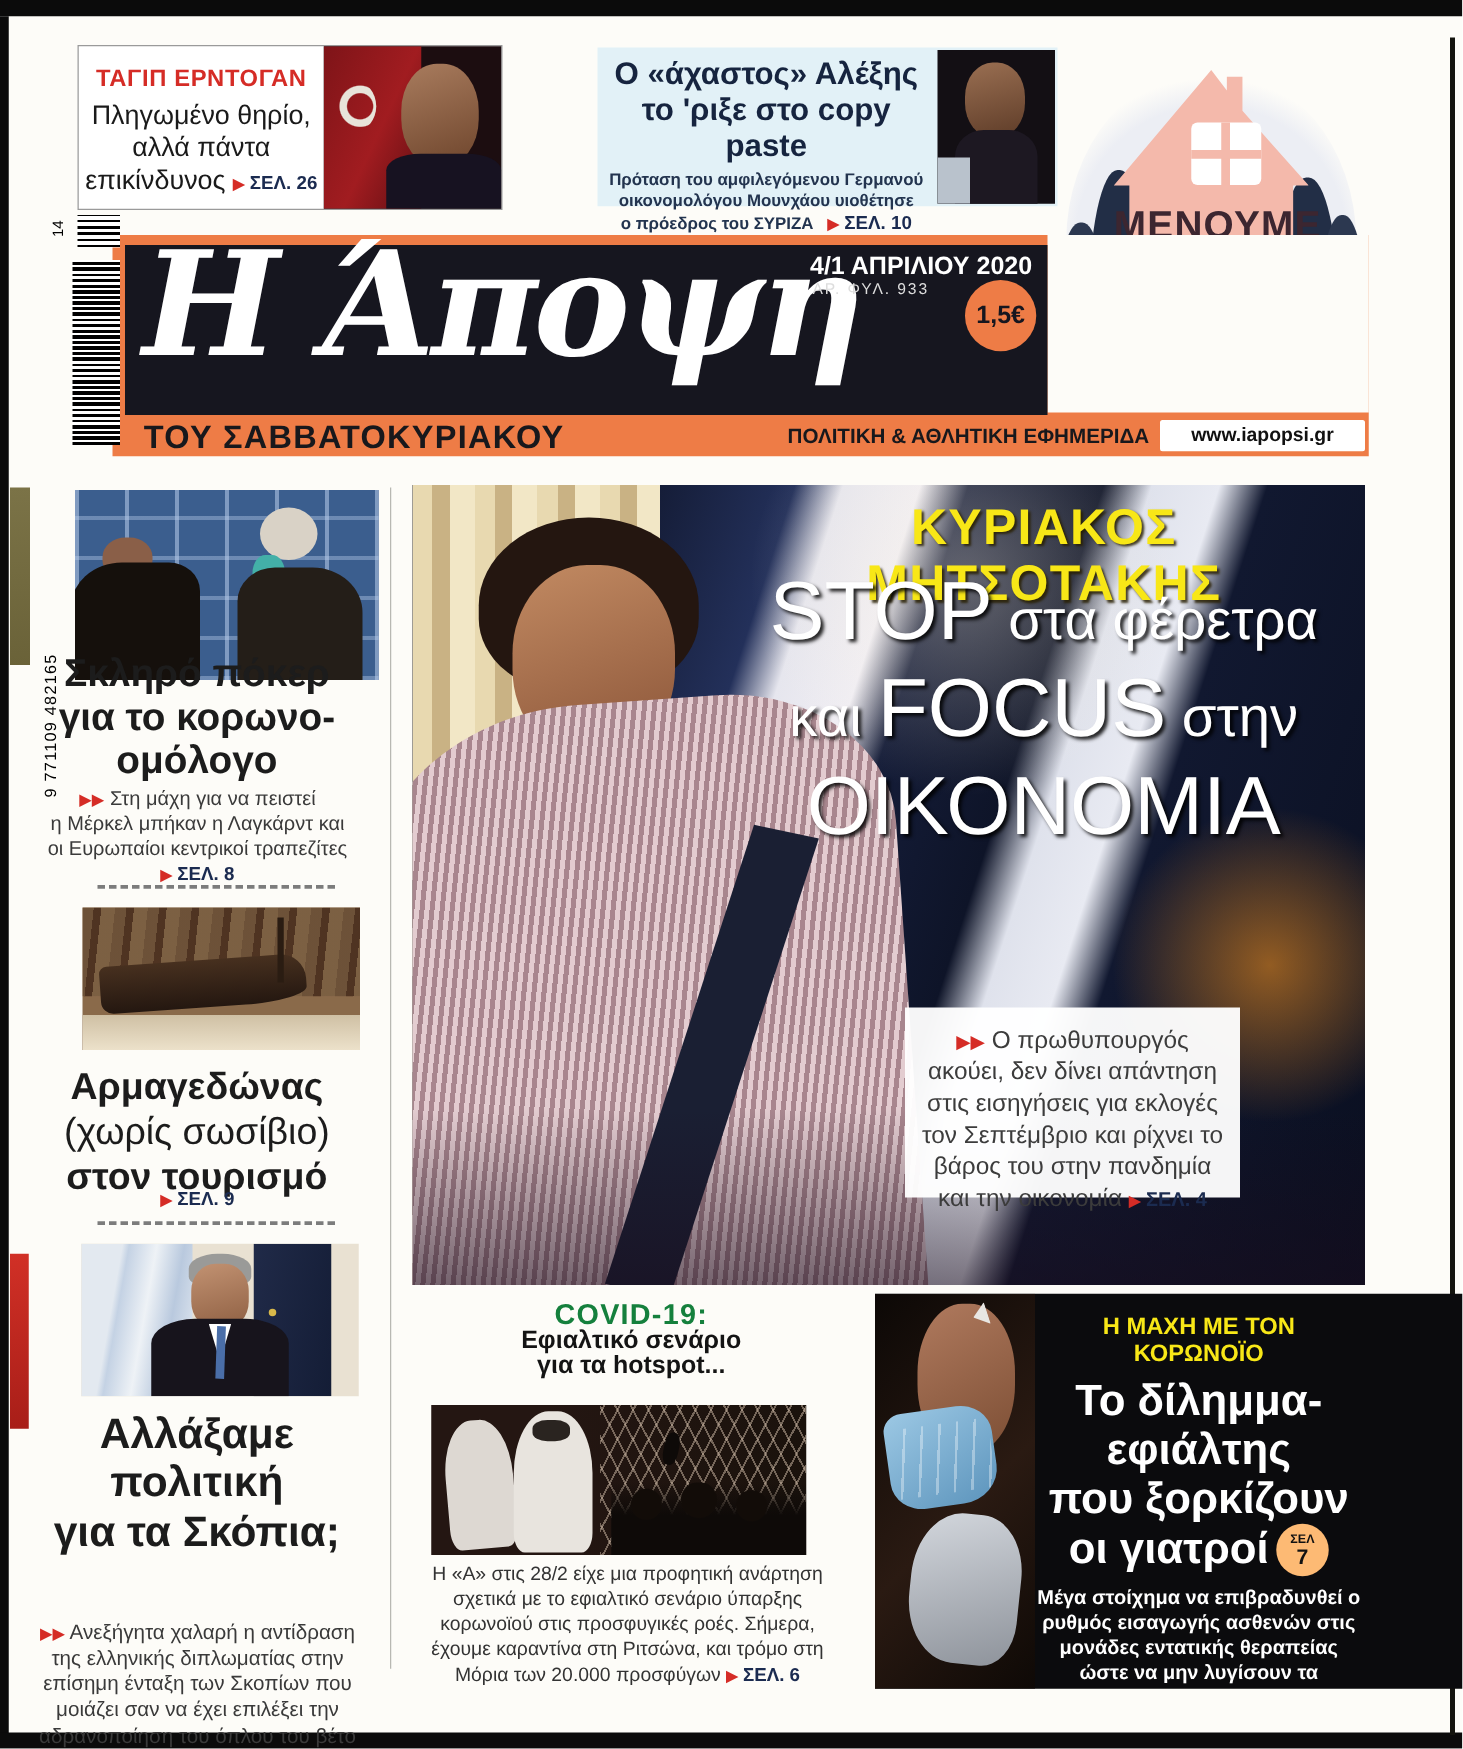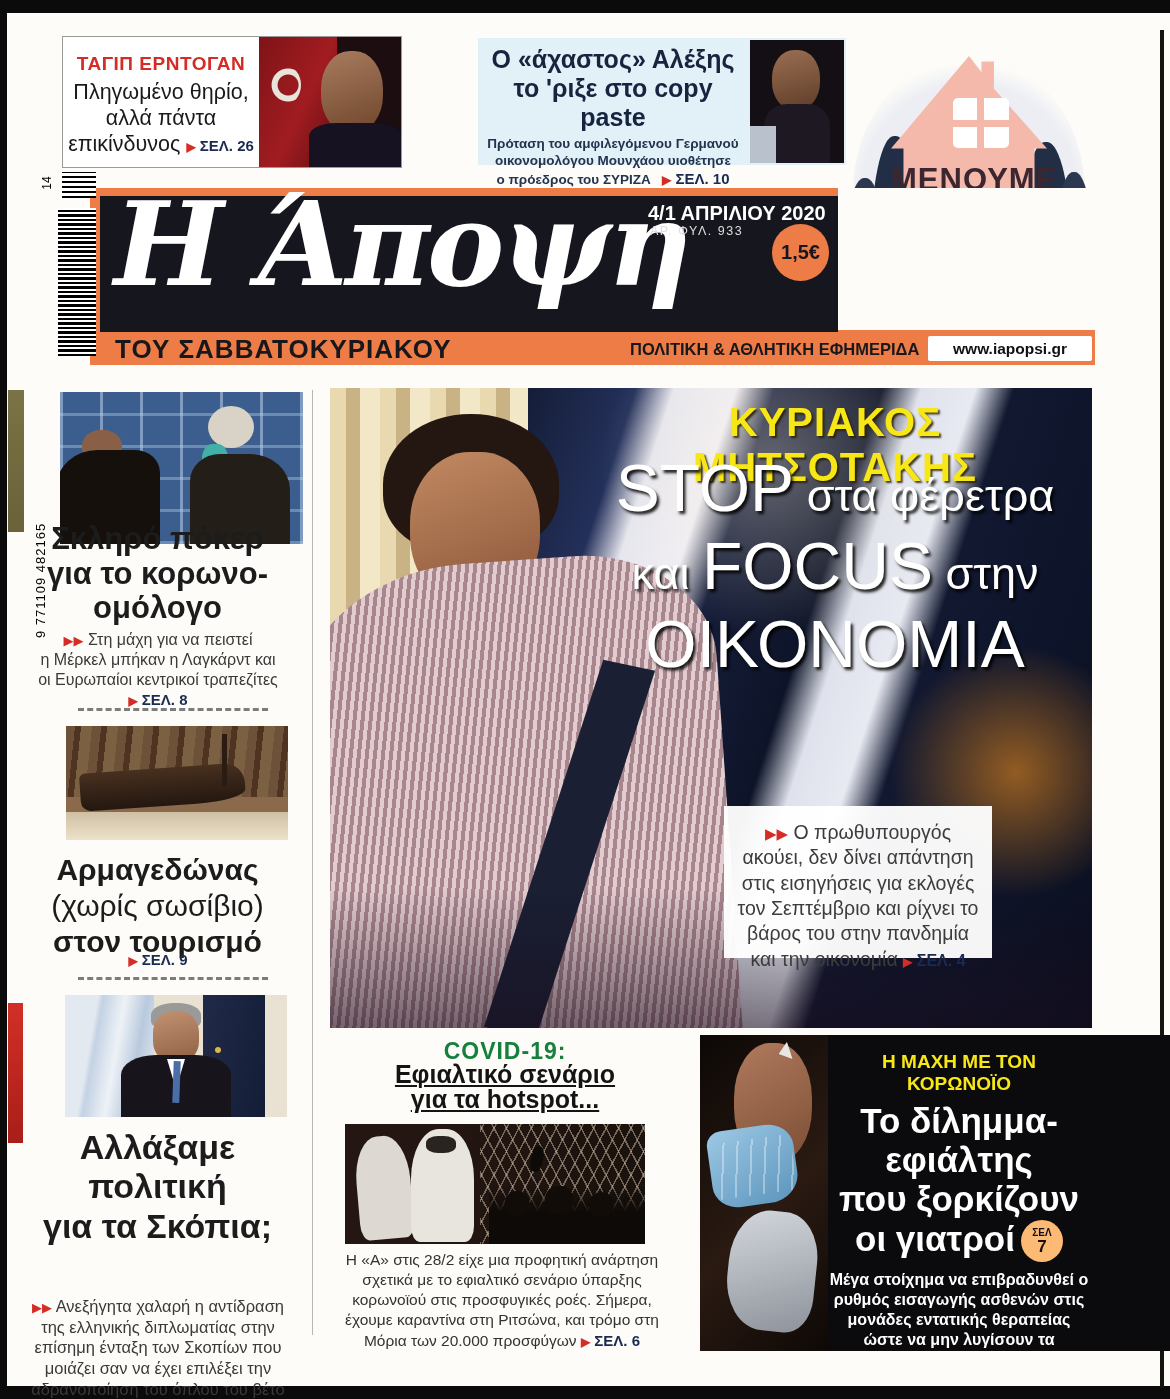--- a/index.html
+++ b/index.html
@@ -75,21 +75,21 @@
   #main-head div{margin-bottom:12px;}
   #main-box{left:700px;top:806px;width:268px;height:152px;background:rgba(255,255,255,.96);
      padding:14px 12px;box-sizing:border-box;text-align:center;font-size:19.5px;color:#3c3c3c;
      line-height:1.3;font-weight:500;margin-left:24px;}
   #main-box .arr2{color:#d52c26;font-size:15px;}
   #main-box .pageref{font-size:16px;}
   
   #covid-kicker{left:350px;top:1038px;width:310px;text-align:center;color:#15803d;
      font-weight:bold;font-size:23px;letter-spacing:1px;}
   #covid-title{left:335px;top:1062px;width:340px;text-align:center;color:#141414;
-     font-weight:bold;font-size:25px;line-height:1.0;text-decoration:underline;}
+     font-weight:bold;font-size:20px;line-height:1.0;}
   #covid-body{left:332px;top:1250px;width:340px;text-align:center;font-size:15.5px;
      color:#333;line-height:1.3;font-weight:500;}
   
   #doc-panel{left:700px;top:1035px;width:475px;height:316px;background:#0b0b0d;}
   #doc-content{position:absolute;left:128px;top:0;width:262px;text-align:center;}
   #doc-kicker{margin-top:16px;color:#f8e717;font-weight:bold;font-size:19px;}
   #doc-title{margin-top:6px;color:#fff;font-weight:bold;font-size:35px;line-height:1.12;}
   #doc-circle{display:inline-flex;flex-direction:column;align-items:center;justify-content:center;
      width:42px;height:42px;border-radius:50%;background:#fdba74;color:#111;vertical-align:middle;
      margin-left:6px;line-height:1;}

